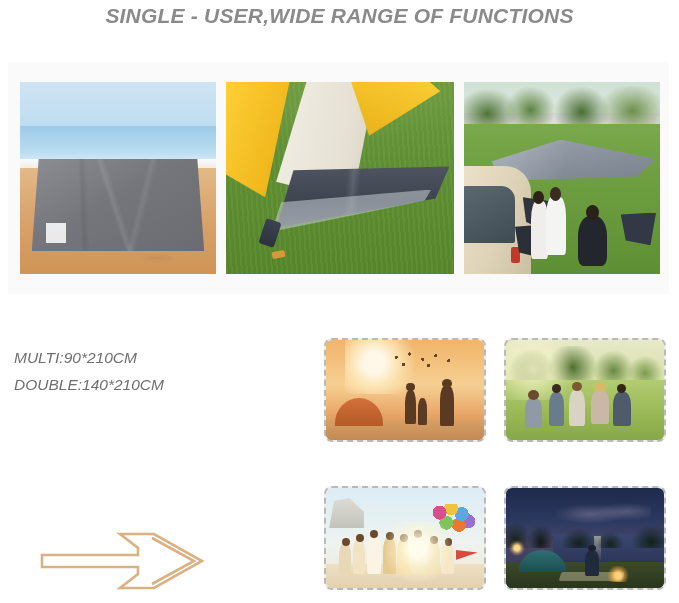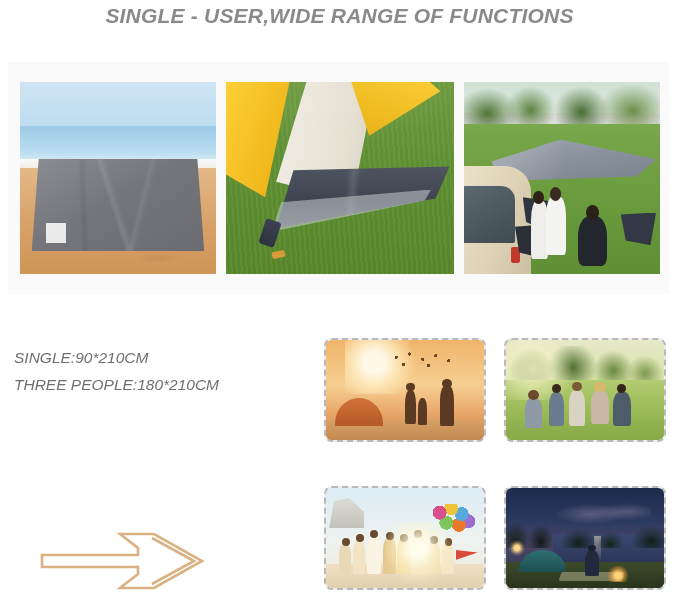--- a/index.html
+++ b/index.html
@@ -393,22 +393,22 @@
     <div class="layer chairA"></div>
     <div class="layer chairB"></div>
     <div class="layer chairC"></div>
     <div class="layer person-kidg"></div>
     <div class="layer person-kidw"></div>
     <div class="layer person-adult"></div>
   </div>
 </div>
 
 <div class="size-list">
-  <div class="size-line">SINGLE:90*210CM</div>
-  <div class="size-line">THREE PEOPLE:180*210CM</div>
+  <div class="size-line">MULTI:90*210CM</div>
+  <div class="size-line">DOUBLE:140*210CM</div>
 </div>
 
 <div class="arrow-wrap">
   <svg width="180" height="66" viewBox="0 0 180 66">
     <path d="M8 27 L104 27 L104 20 L86 6 L120 6 L168 33 L120 60 L86 60 L104 46 L104 39 L8 39 Z" fill="none" stroke="#d9b183" stroke-width="2.6" stroke-linejoin="miter"></path>
     <path d="M118 10 L160 33 L118 56" fill="none" stroke="#d9b183" stroke-width="2.6" stroke-linejoin="miter"></path>
   </svg>
 </div>
 
 <div class="thumb t1">

